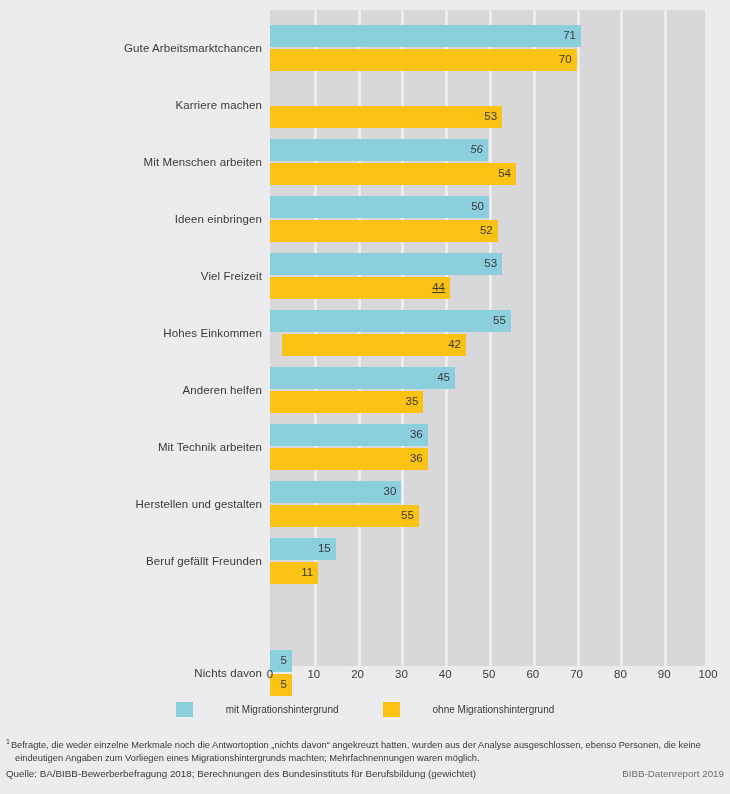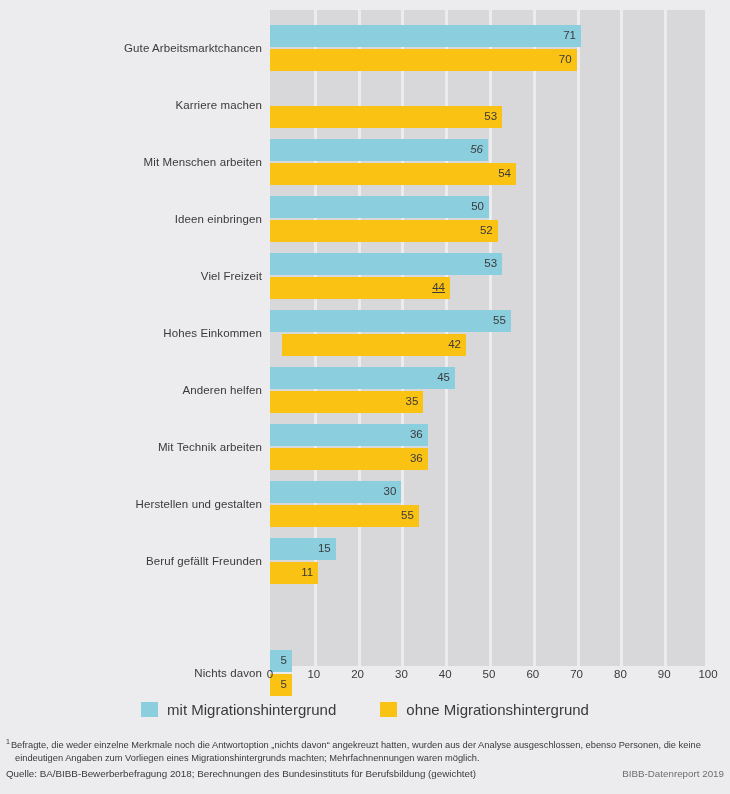--- a/index.html
+++ b/index.html
@@ -110,21 +110,21 @@
     gap: 44px;
   }
   .legend-item {
     display: flex;
     align-items: center;
     gap: 9px;
   }
   .legend-swatch { width: 17px; height: 15px; }
   .legend-swatch.blue   { background: #8BCEDE; }
   .legend-swatch.yellow { background: #FAC213; }
-  .legend-text { font-size: 15px; color: #3A3A3C; }
+  .legend-text { font-size: 10px; color: #3A3A3C; margin-left: 24px; }
 
   
   #footnote {
     position: absolute;
     left: 6px;
     top: 736px;
     width: 722px;
     font-size: 9.3px;
     line-height: 12.4px;
     color: #3A3A3C;

